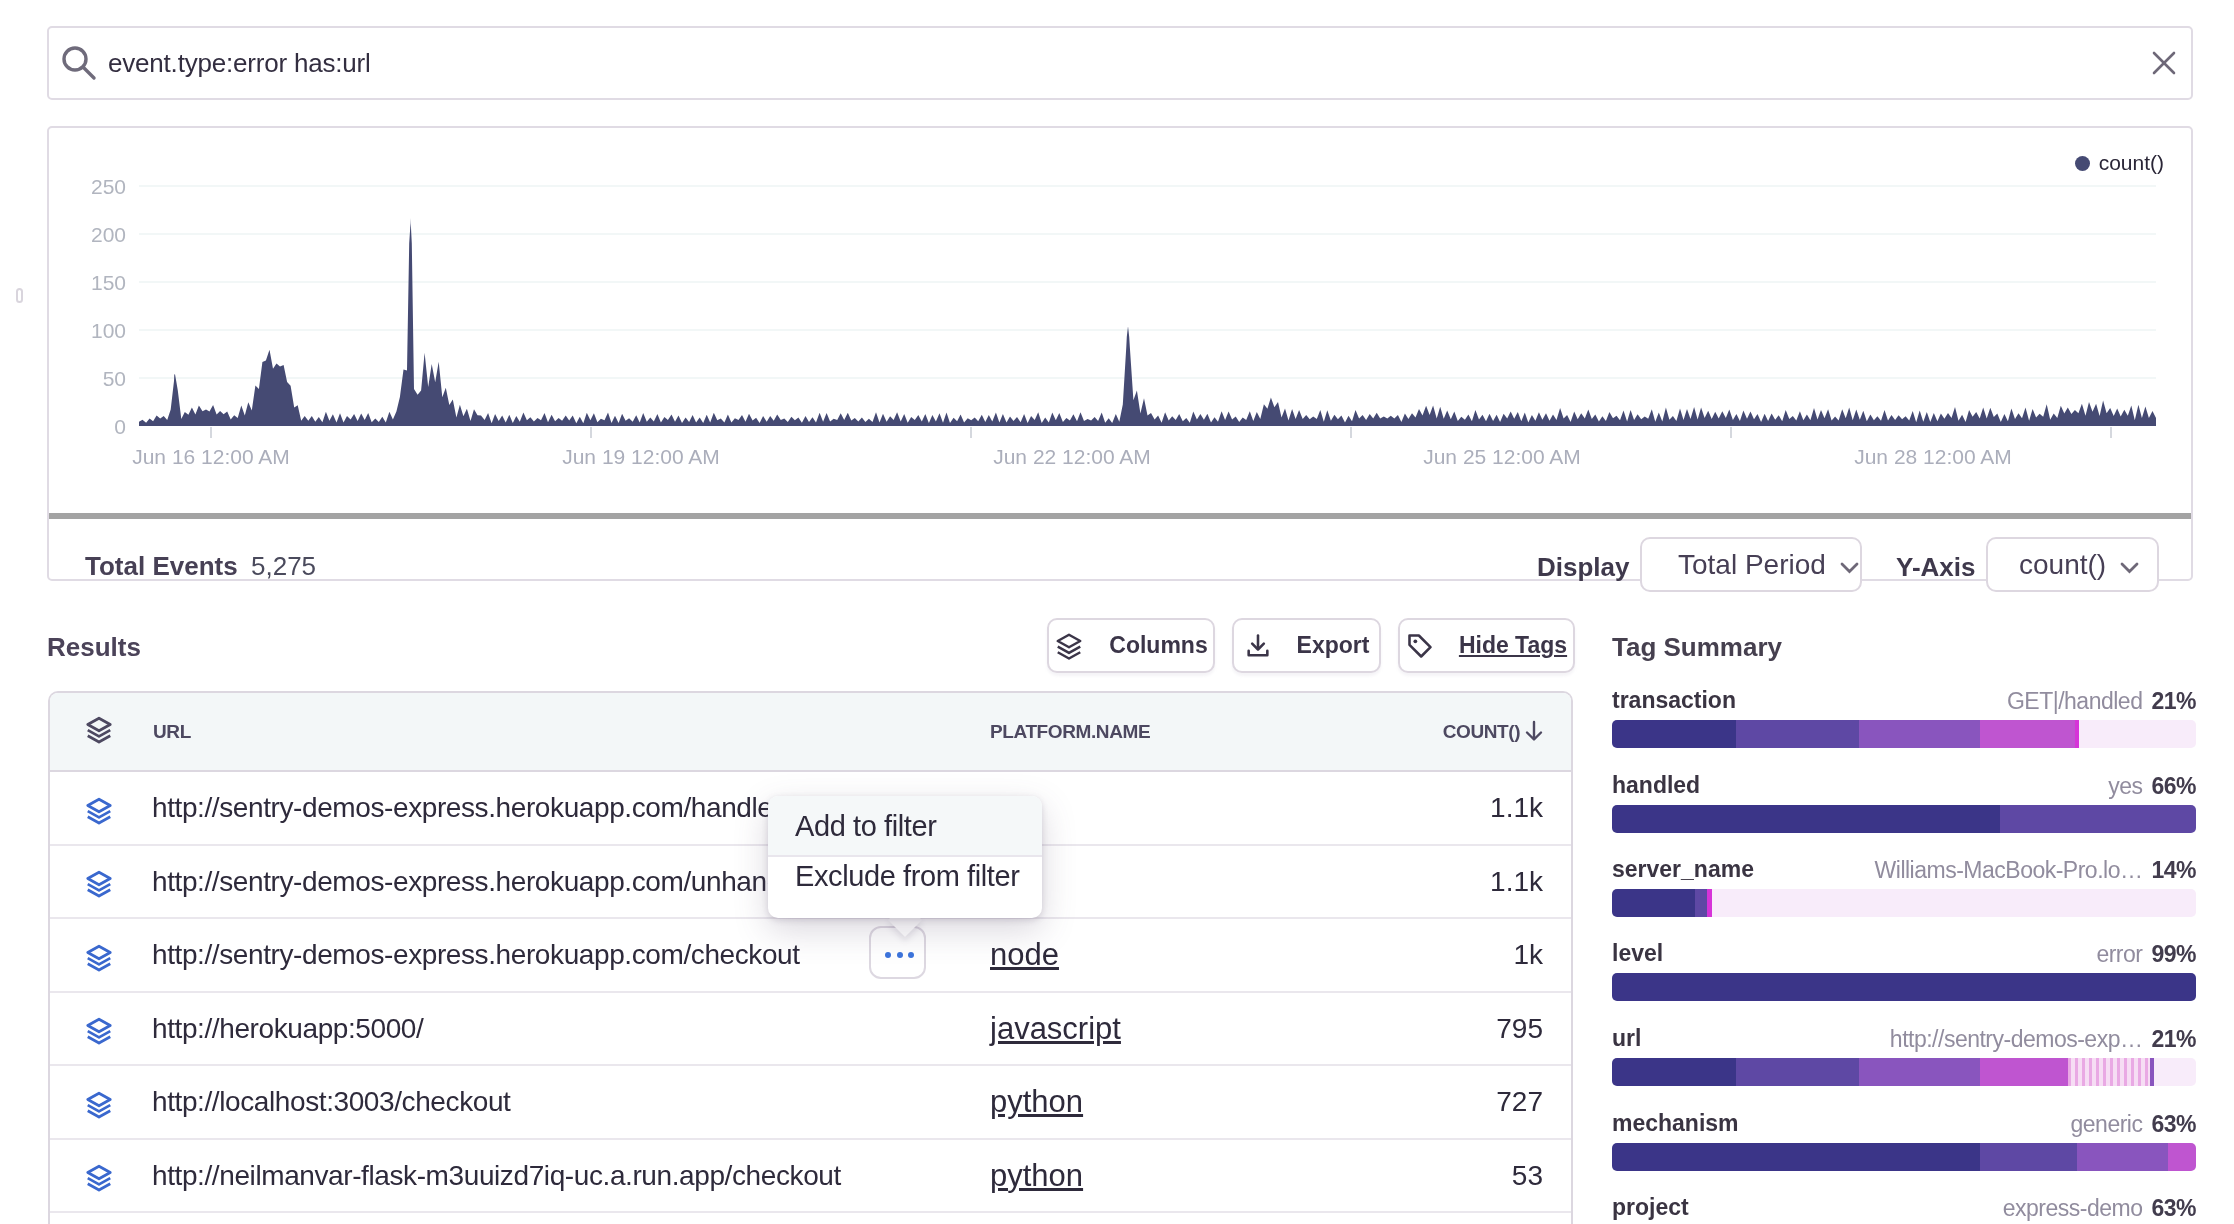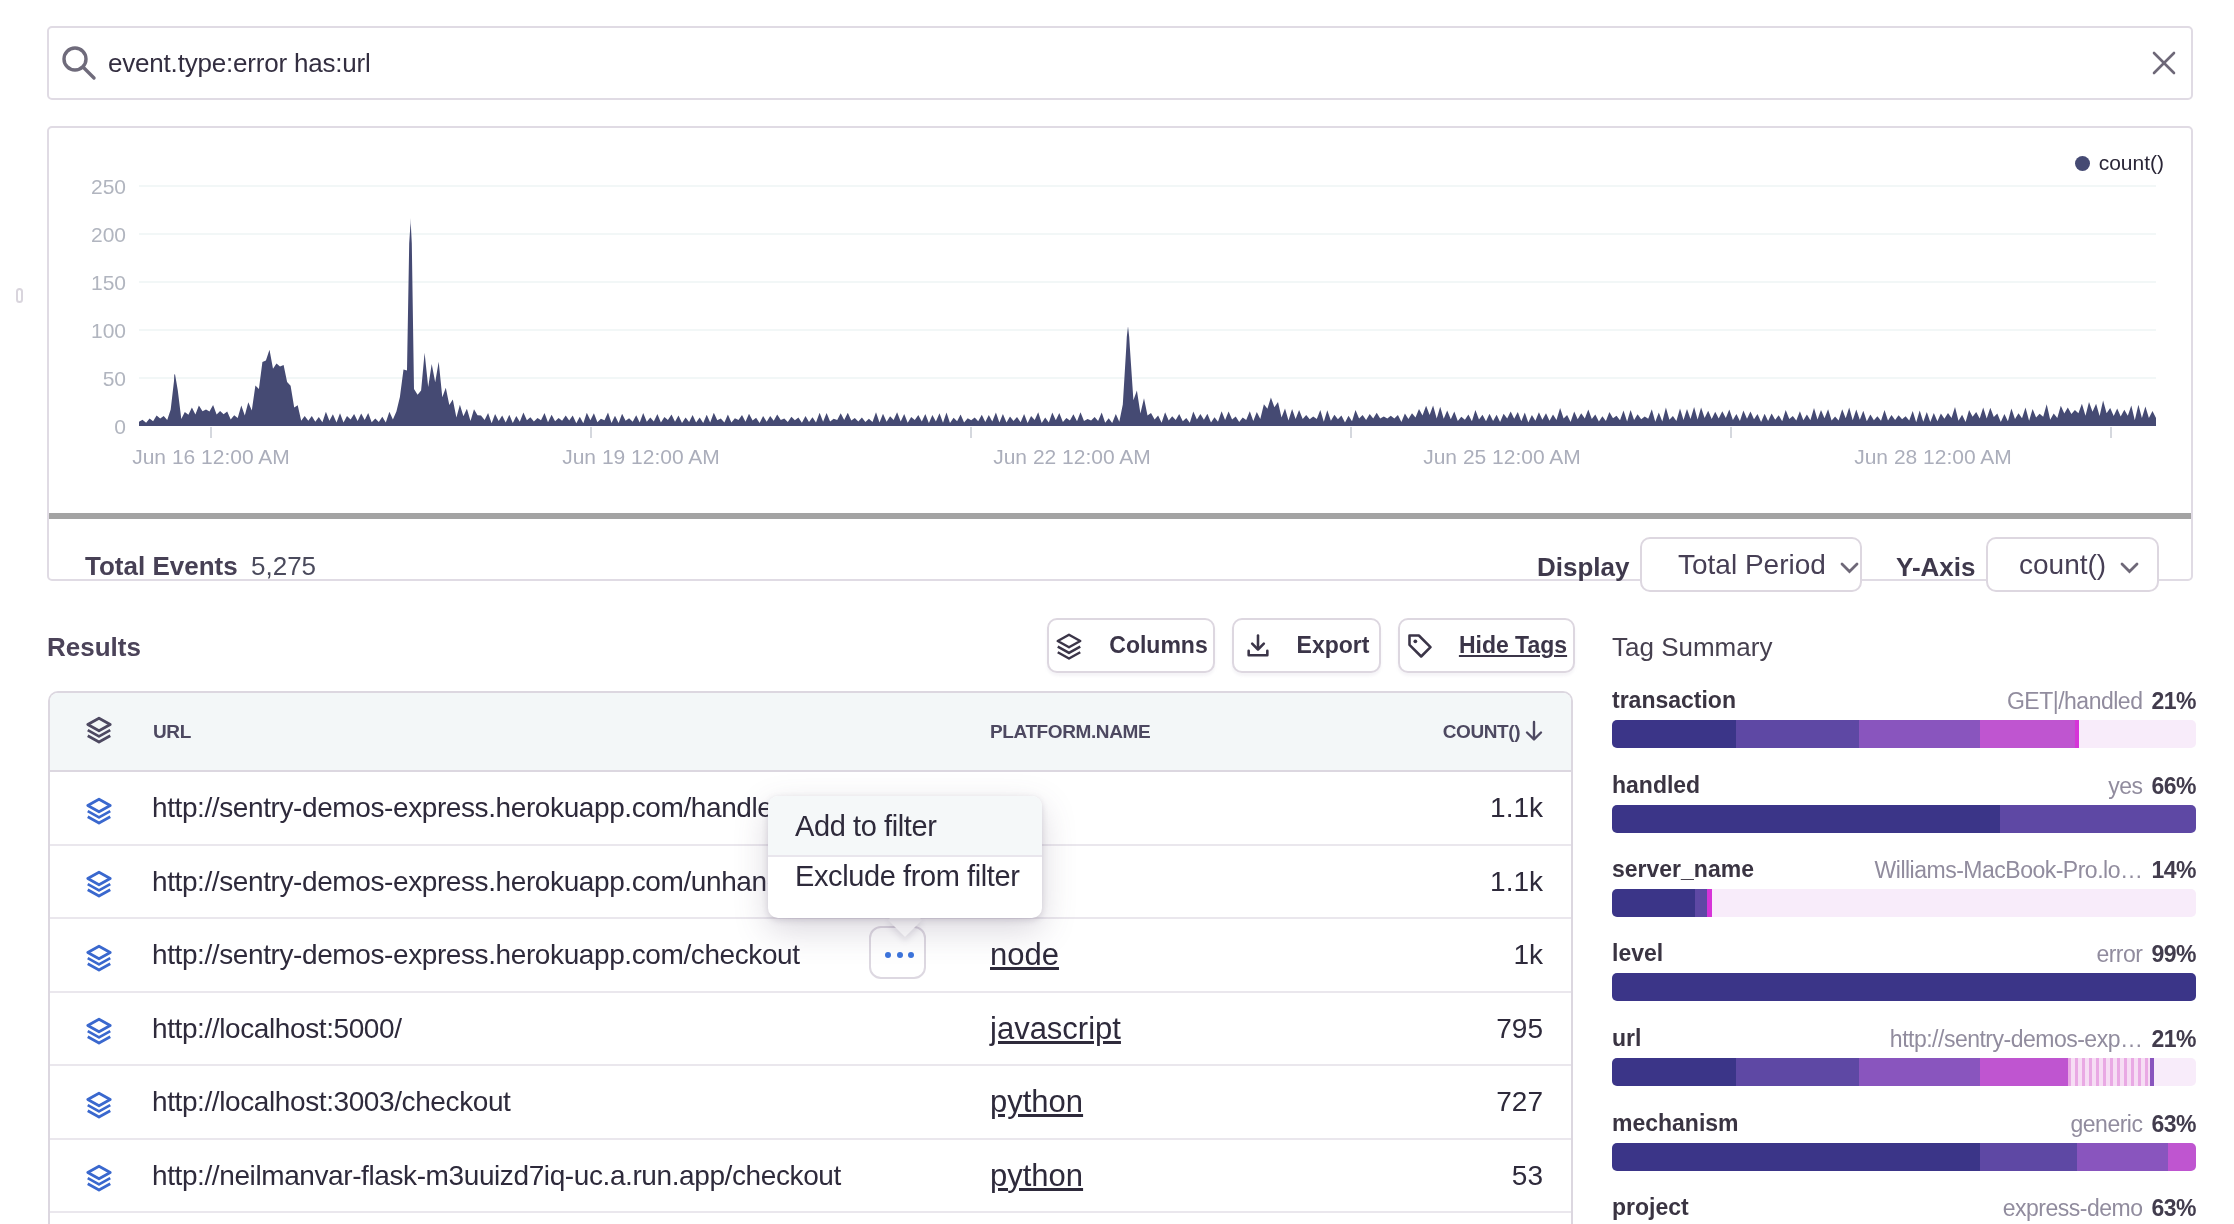--- a/index.html
+++ b/index.html
@@ -42,21 +42,21 @@
 #popup .it1 { position:absolute; left:0; right:0; top:0; height:61px; background:#f5f8f9; border-radius:10px 10px 0 0; border-bottom:2px solid #e9e6ed; }
 #popup .it1 span, #popup .it2 span { position:absolute; left:27px; font-size:29px; color:#2e2a3b; letter-spacing:-0.4px; white-space:nowrap; }
 #popup .it1 span { top:14px; }
 #popup .it2 span { top:64px; }
 #arrow { position:absolute; left:893px; top:908px; width:24px; height:24px; background:#fff; transform:rotate(45deg); box-shadow:3px 3px 6px rgba(88,74,106,0.15); z-index:29; }
 #dots { position:absolute; left:869px; top:926px; width:57px; height:53px; border:2px solid #ddd8e1; border-radius:12px; background:#fff; z-index:10; }
 #dots i { position:absolute; top:24px; width:6px; height:6px; border-radius:50%; background:#3c74dc; }
 
 
 #sidebar { position:absolute; left:1612px; top:632px; width:584px; }
-#tagsum { font-size:26px; font-weight:normal; color:#46404f; }
+#tagsum { font-size:26px; font-weight:bold; color:#46404f; }
 .tag { position:absolute; left:0; width:584px; }
 .tag .nm { position:absolute; left:0; top:-4px; font-size:23px; font-weight:bold; color:#3a3442; }
 .tag .val { position:absolute; right:0; top:-3px; font-size:23px; letter-spacing:-0.5px; color:#918c9e; white-space:nowrap; }
 .tag .val b { color:#423c4d; margin-left:9px; }
 .tag .bar { position:absolute; left:0; top:29px; width:584px; height:28px; border-radius:5px; overflow:hidden; display:flex; }
 .tag .bar i { display:block; height:28px; }
 
 
 #grip { position:absolute; left:16px; top:288px; width:7px; height:15px; border:2px solid #d9d5dd; border-radius:4px; background:#fff; }
 </style>
@@ -199,21 +199,21 @@
     <span class="url">http://sentry-demos-express.herokuapp.com/checkout</span>
     <span class="plat">node</span>
     <span class="cnt">1k</span>
   </div>
   <div class="row" style="top:299.5px">
     <svg class="licon" viewBox="0 0 24 24" fill="none" stroke="#3a68ce" stroke-width="2.2" stroke-linejoin="round">
         <path d="M12 3 L21 8 L12 13 L3 8 Z"></path>
         <path d="M3 12.5 L12 17.5 L21 12.5"></path>
         <path d="M3 17 L12 22 L21 17"></path>
       </svg>
-    <span class="url">http://localhost:5000/</span>
+    <span class="url">http://herokuapp:5000/</span>
     <span class="plat">javascript</span>
     <span class="cnt">795</span>
   </div>
   <div class="row" style="top:373px">
     <svg class="licon" viewBox="0 0 24 24" fill="none" stroke="#3a68ce" stroke-width="2.2" stroke-linejoin="round">
         <path d="M12 3 L21 8 L12 13 L3 8 Z"></path>
         <path d="M3 12.5 L12 17.5 L21 12.5"></path>
         <path d="M3 17 L12 22 L21 17"></path>
       </svg>
     <span class="url">http://localhost:3003/checkout</span>

